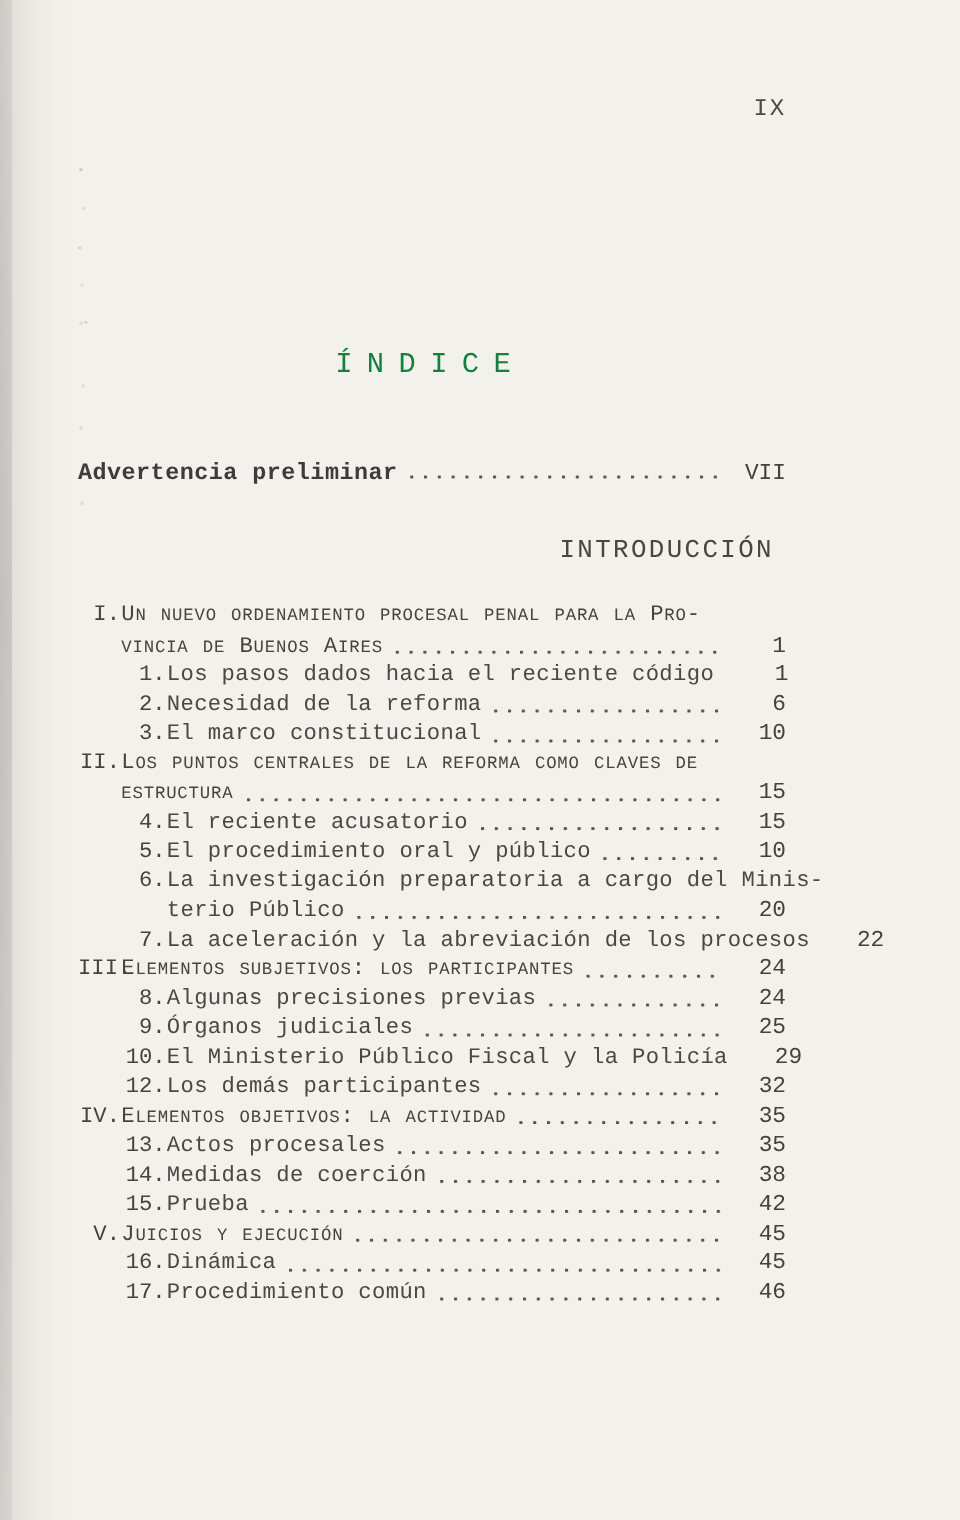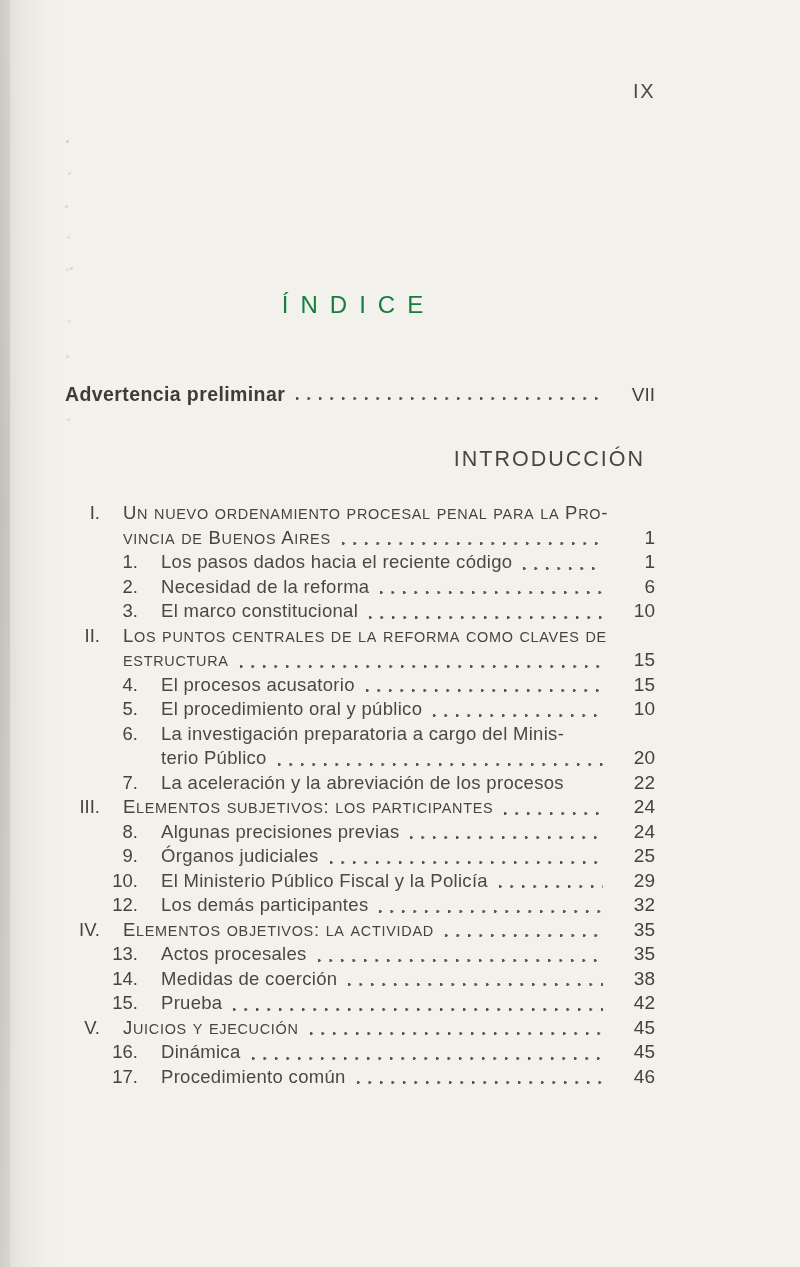--- a/index.html
+++ b/index.html
@@ -6,21 +6,21 @@
     margin: 0;
     padding: 0;
     background: #e8e7e3;
   }
   .page {
     position: relative;
     width: 800px;
     height: 1267px;
     background: #f2f1ec;
     overflow: hidden;
-    font-family: Liberation Sans, sans-serif;
+    font-family: Liberation Mono, monospace;
     color: #46443f;
   }
   
   .edge-shadow {
     position: absolute;
     inset: 0;
     pointer-events: none;
     background:
       linear-gradient(to right,
         rgba(105,104,99,0.20) 0px,
@@ -119,21 +119,21 @@
     text-align: right;
     font-size: 18.5px;
     color: #45433e;
   }
   .toc-row.section .col-num,
   .toc-row.section-cont .col-num { width: 35px; }
   .toc-row.item .col-num,
   .toc-row.item-cont .col-num { width: 73px; }
   .col-text {
     flex: none;
-    margin-left: 23px;
+    margin-left: 1px;
     letter-spacing: 0.3px;
     color: #4a4843;
   }
   .toc-row.section .col-text,
   .toc-row.section-cont .col-text {
     letter-spacing: 0.7px;
     color: #46443f;
   }
   .sc-sm { font-size: 0.78em; }
   .dots {
@@ -220,21 +220,21 @@
 
     <div class="toc-row section-cont">
       <span class="col-num"></span>
       <span class="col-text"><span class="sc-sm">E</span><span class="sc-sm">S</span><span class="sc-sm">T</span><span class="sc-sm">R</span><span class="sc-sm">U</span><span class="sc-sm">C</span><span class="sc-sm">T</span><span class="sc-sm">U</span><span class="sc-sm">R</span><span class="sc-sm">A</span></span>
       <span class="dots"></span>
       <span class="col-page">15</span>
     </div>
 
     <div class="toc-row item">
       <span class="col-num">4.</span>
-      <span class="col-text">El procesos acusatorio</span>
+      <span class="col-text">El reciente acusatorio</span>
       <span class="dots"></span>
       <span class="col-page">15</span>
     </div>
 
     <div class="toc-row item">
       <span class="col-num">5.</span>
       <span class="col-text">El procedimiento oral y público</span>
       <span class="dots"></span>
       <span class="col-page">10</span>
     </div>

